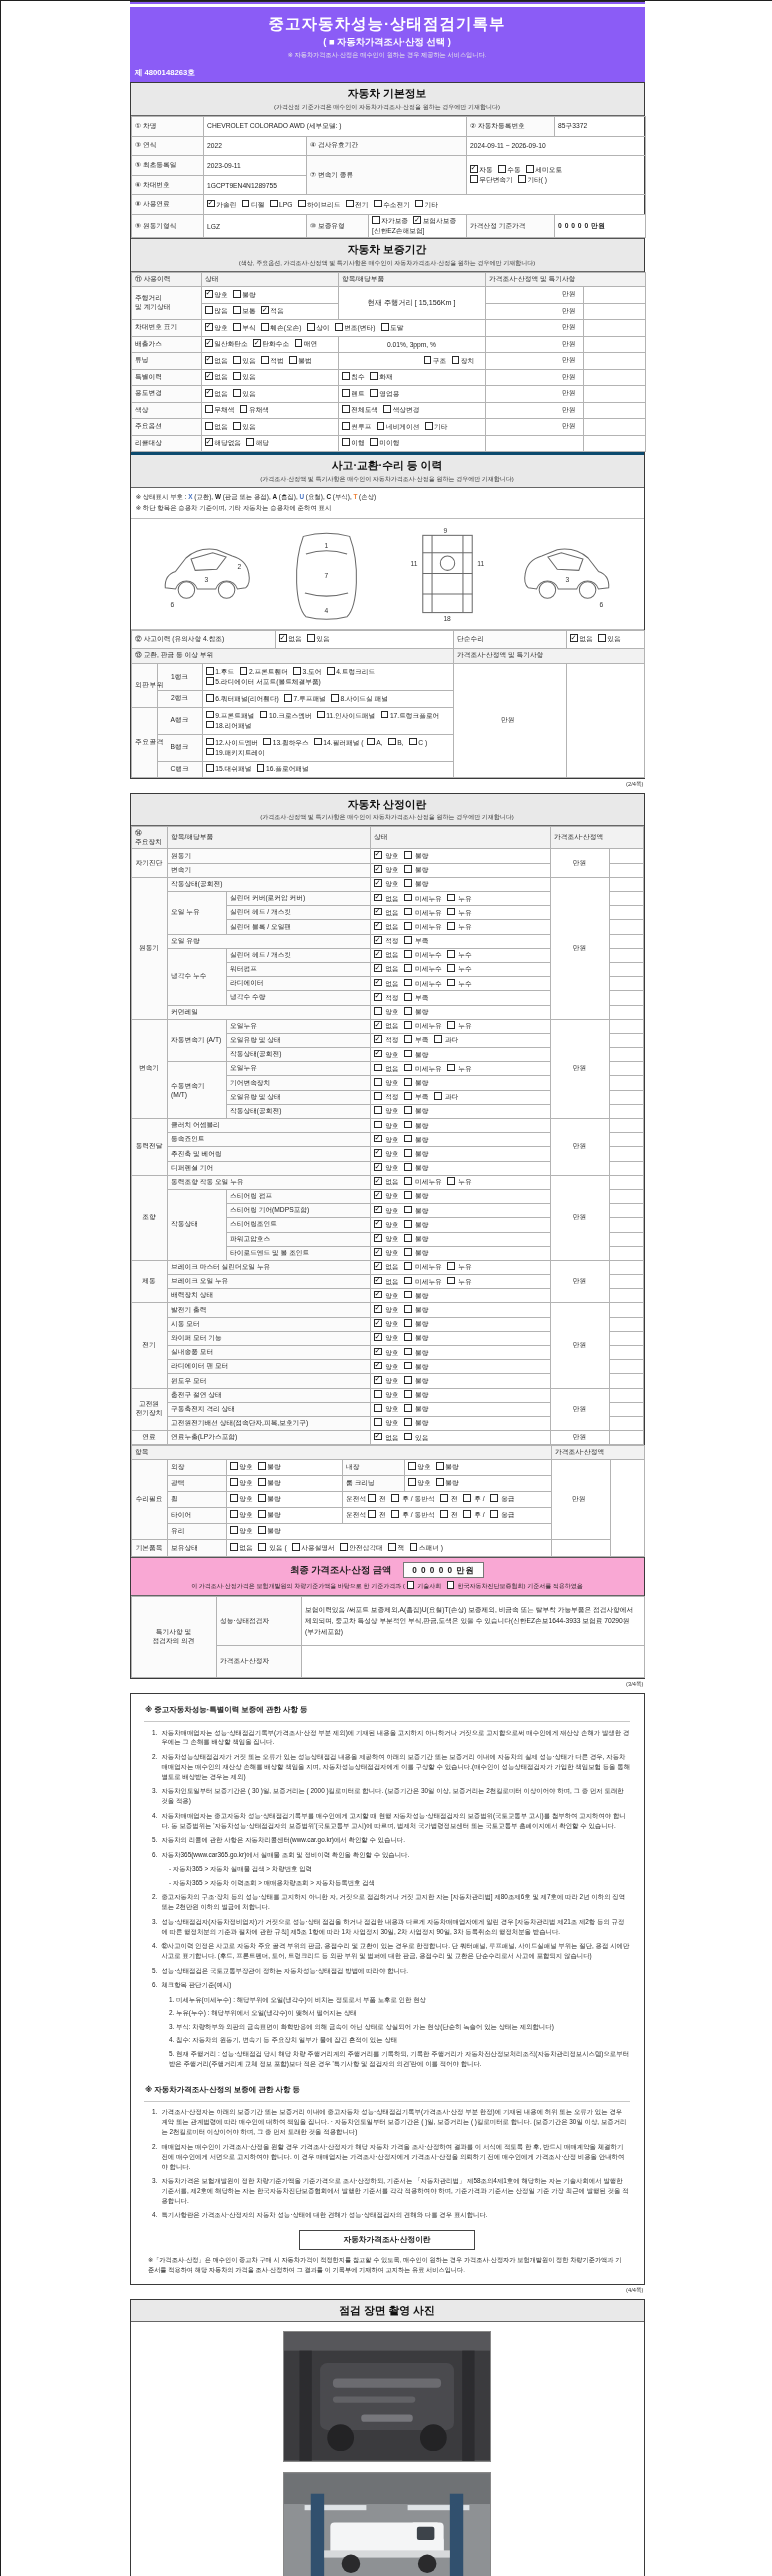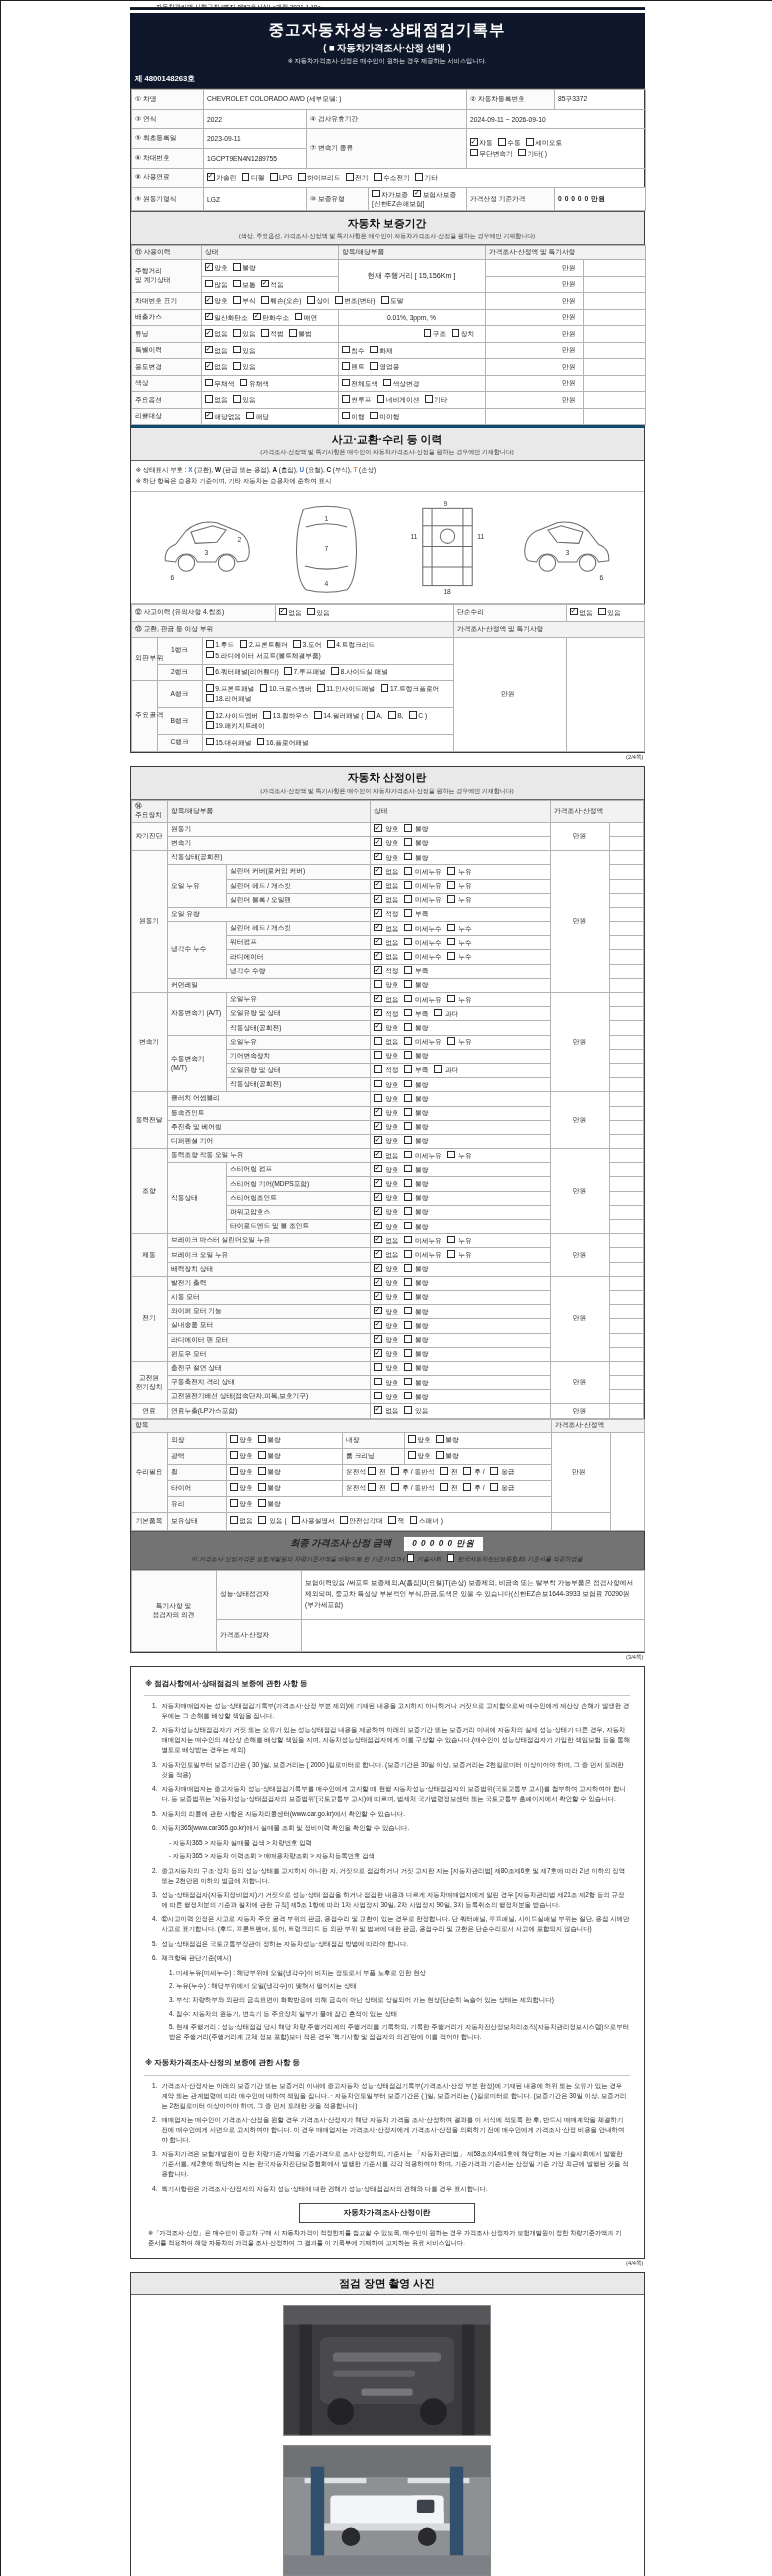--- a/index.html
+++ b/index.html
@@ -1,21 +1,21 @@
 <!DOCTYPE html>
 <html style="font-size:8.2px"><head>
 <meta charset="utf-8">
 <style>
   html,body{margin:0;padding:0;background:#fff;}
   body{width:773px;font-family:"Liberation Sans","DejaVu Sans",sans-serif;color:#222;}
   .page{position:relative;width:772px;min-height:2575px;border:0.5px solid #1f1f1f;background:#fff;}
   .lawnote{position:absolute;top:2.1px;left:155px;font-size:6.2px;color:#111;}
   .doc{position:relative;width:515px;margin:0 auto;}
   
-  .dhead{margin-top:6px;background:#0f172a;border-top:1.5px solid #2a2a2a;position:relative;padding:7.2px 0 3.1px 0;}
+  .dhead{margin-top:0;background:#8b5cf6;border-top:1.5px solid #2a2a2a;position:relative;padding:7.2px 0 3.1px 0;}
   .dhead .wstrip{position:absolute;top:2.1px;left:0;right:0;height:2.6px;background:#fff;}
   .dhead h1{margin:5.2px 0 1px 0;text-align:center;color:#fff;font-size:15.5px;letter-spacing:1px;}
   .dhead .h2{text-align:center;color:#fff;font-size:9.3px;font-weight:bold;margin:1px 0;}
   .dhead .h3{text-align:center;color:#e8e8e8;font-size:6.2px;margin:1.5px 0 5.2px 0;}
   .dhead .docno{color:#fff;font-weight:bold;font-size:7.7px;padding:3.1px 0 1px 5.2px;}
   
   .box{border:1px solid #3a3a3a;border-top:none;background:#fff;}
   .box.first{border-top:1px solid #3a3a3a;}
   .secband{background:#e9e9e9;border-bottom:0.8px solid #666;padding:4.1px 0 3.1px 0;}
   .secband .t{text-align:center;font-size:10.8px;font-weight:bold;color:#111;}
@@ -43,41 +43,45 @@
   .nsec{font-size:7.5px;font-weight:bold;padding:6.2px 1px;border-bottom:0.5px solid #c7c7c7;margin-bottom:5.2px;}
   .nitem{display:flex;font-size:6.4px;line-height:1.55;margin:4.6px 0;color:#1c1c1c;}
   .nitem .no{width:13.4px;flex:none;text-align:right;margin-right:4.1px;}
   .nitem .tx{flex:1;}
   .nsub{font-size:6.4px;line-height:1.55;margin:3.6px 0 3.6px 7.2px;color:#1c1c1c;}
   .nbox{width:170px;margin:9.3px auto 5.2px auto;border:0.8px solid #444;text-align:center;font-size:7.7px;font-weight:bold;padding:4.1px 2.1px;}
   .nboxtext{font-size:6.2px;line-height:1.6;color:#222;margin:3.1px 4.1px 2.1px 4.1px;}
   .photo-wrap{display:flex;flex-direction:column;align-items:center;gap:9.3px;padding:9.3px 0 6.2px 0;}
   .photo{border:0.5px solid #888;}
   .amountbox{display:inline-block;border:0.8px solid #777;background:#fdfdfd;padding:1.5px 8.2px;font-size:8.2px;font-weight:bold;letter-spacing:1px;}
-  .finalband{background:#737373;border-top:1px solid #555;border-bottom:0.8px solid #666;padding:4.1px 5.2px;text-align:center;font-style:italic;}
+  .finalband{background:#f9a8d4;border-top:1px solid #555;border-bottom:0.8px solid #666;padding:4.1px 5.2px;text-align:center;}
   .finalband .fl{font-size:9.3px;font-weight:bold;margin-right:9.3px;}
   .finalband .fn{font-size:6px;margin-top:2.6px;color:#222;}
 </style>
 </head>
 <body>
 
 <div class="page">
   <div class="lawnote">자동차관리법 시행규칙 [별지 제82호서식] &lt;개정 2021.1.19&gt;</div>
 
   <div class="doc">
 
     <div class="dhead">
       <div class="wstrip"></div>
       <h1>중고자동차성능·상태점검기록부</h1>
       <div class="h2">( ■ 자동차가격조사·산정 선택 )</div>
       <div class="h3">※ 자동차가격조사·산정은 매수인이 원하는 경우 제공하는 서비스입니다.</div>
       <div class="docno">제 4800148263호</div>
     </div>
 
     <div class="box first">
+      <div class="secband">
+        <div class="t">자동차 기본정보</div>
+        <div class="s">(가격산정 기준가격은 매수인이 자동차가격조사·산정을 원하는 경우에만 기재합니다)</div>
+      </div>
       <table>
         <colgroup>
             <col style="width:72px">
             <col style="width:103px">
             <col style="width:62px">
             <col style="width:98px">
             <col style="width:88px">
             <col style="width:91px">
           </colgroup>
         <tbody>
@@ -639,21 +643,21 @@
           <td class="lab">가격조사·산정자</td>
           <td></td>
         </tr>
       </tbody>
         </table>
     </div>
     <div class="pgfoot">(3/4쪽)</div>
 
     <div class="box first">
       <div class="notice-body">
-        <div class="nsec">※ 점검사항에서·상태점검의 보증에 관한 사항 등</div>
+        <div class="nsec">※ 중고자동차성능·특별이력 보증에 관한 사항 등</div>
         <div id="notice-a">
             <div class="nitem">
               <span class="no">1.</span>
               <span class="tx">자동차매매업자는 성능·상태점검기록부(가격조사·산정 부분 제외)에 기재된 내용을 고지하지 아니하거나 거짓으로 고지함으로써 매수인에게 재산상 손해가 발생한 경우에는 그 손해를 배상할 책임을 집니다.</span>
             </div>
             <div class="nitem">
               <span class="no">2.</span>
               <span class="tx">자동차성능상태점검자가 거짓 또는 오류가 있는 성능상태점검 내용을 제공하여 아래의 보증기간 또는 보증거리 이내에 자동차의 실제 성능·상태가 다른 경우, 자동차매매업자는 매수인의 재산상 손해를 배상할 책임을 지며, 자동차성능상태점검자에게 이를 구상할 수 있습니다.(매수인이 성능상태점검자가 가입한 책임보험 등을 통해 별도로 배상받는 경우는 제외)</span>
             </div>
             <div class="nitem">

